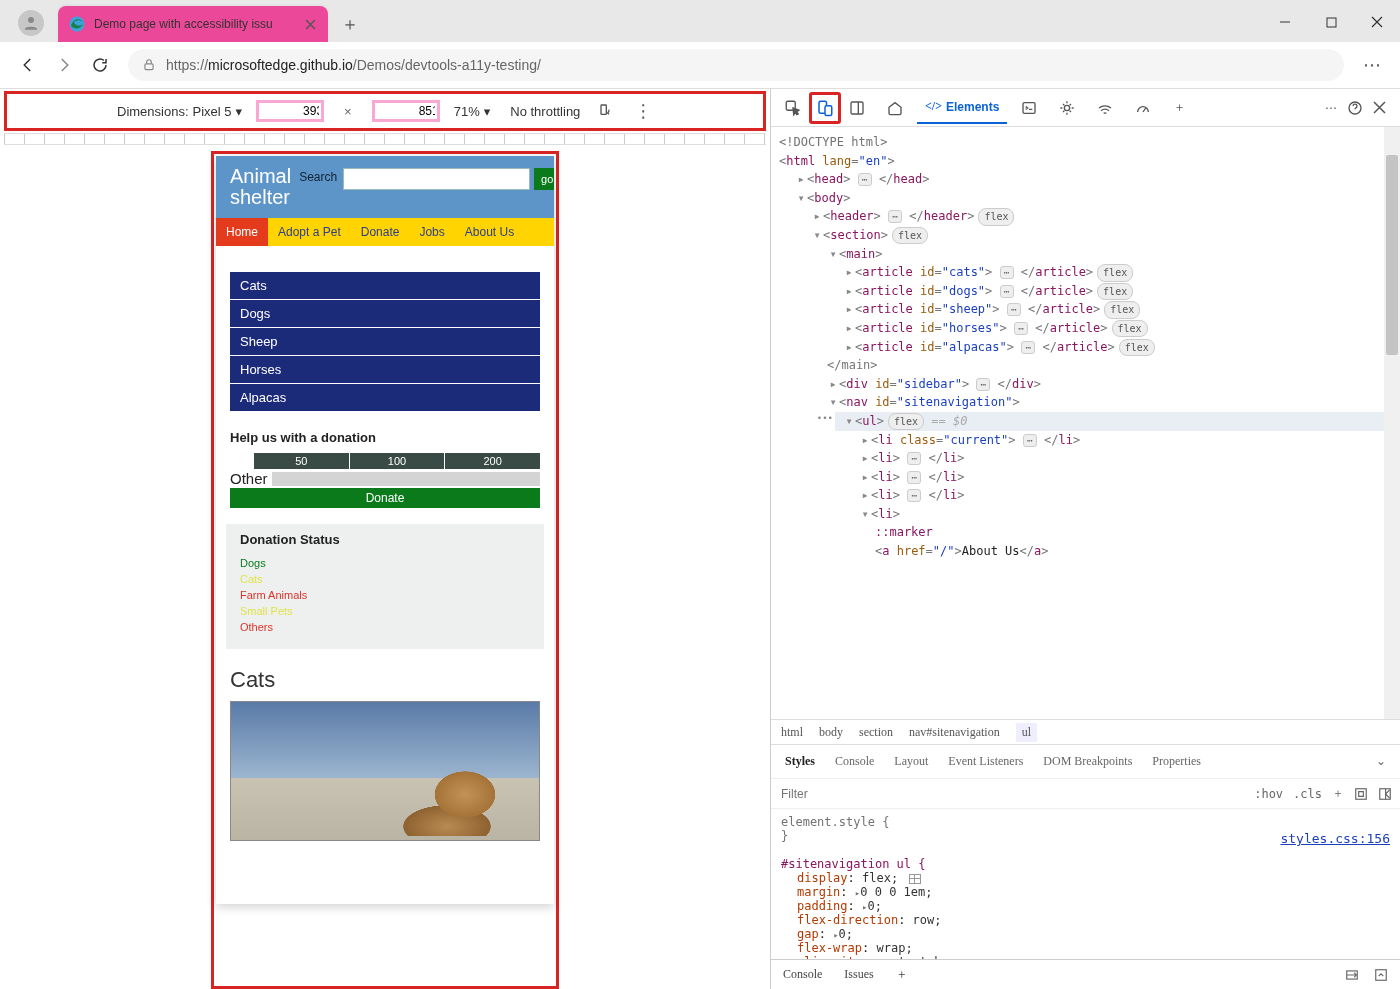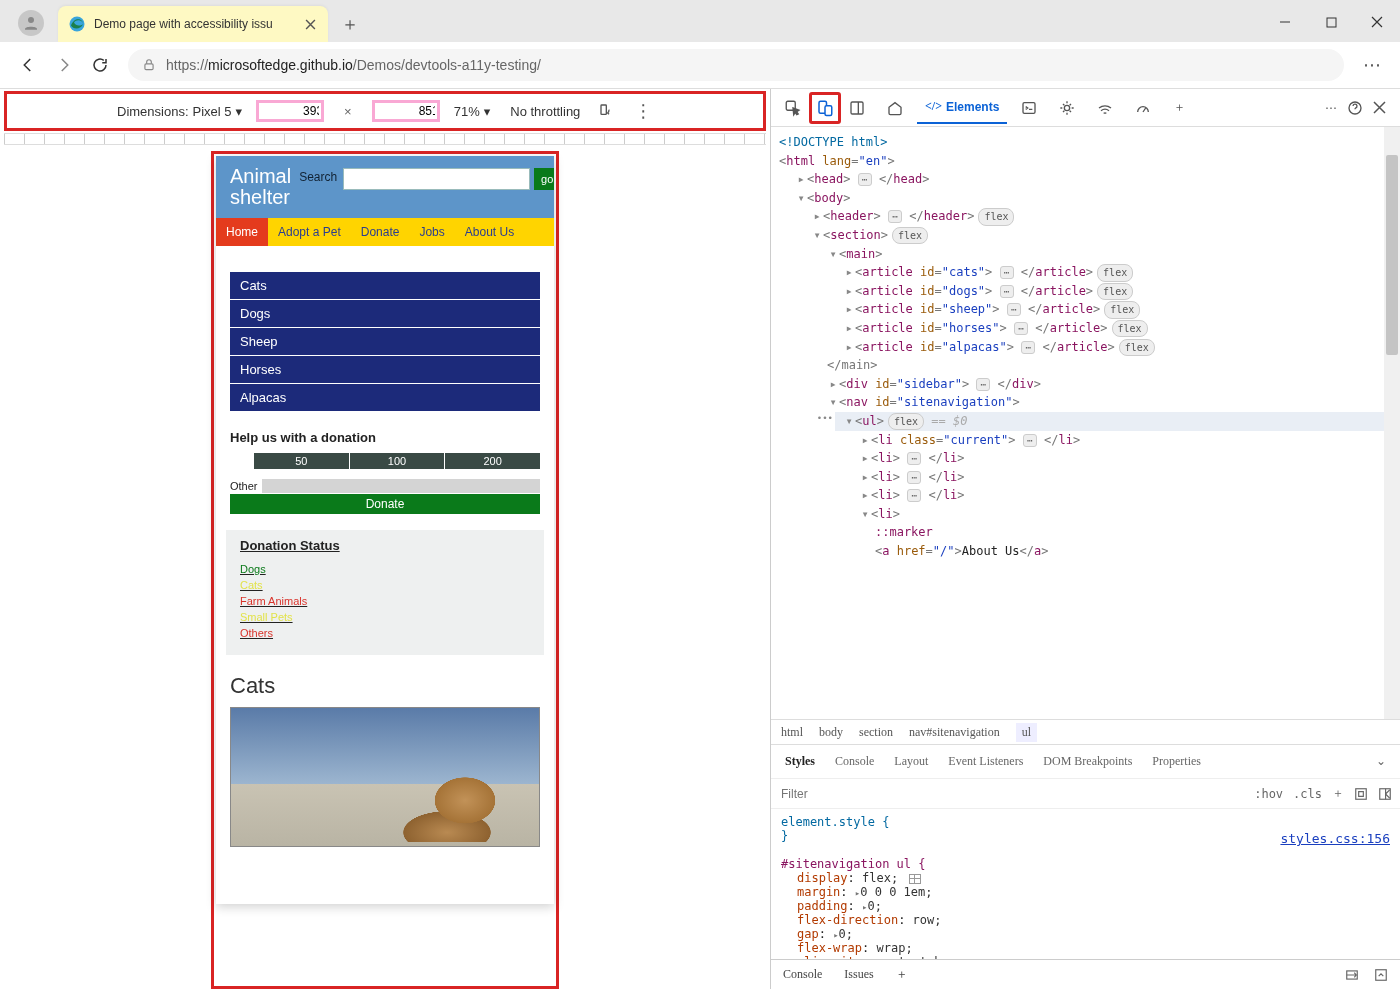--- a/index.html
+++ b/index.html
@@ -3,21 +3,21 @@
 <meta charset="utf-8">
 <style>
   * { box-sizing: border-box; }
   html, body { margin:0; padding:0; font-family: "Segoe UI", Arial, sans-serif; font-size:13px; background:#e8e8e8; color:#222; }
   body { width:1400px; height:989px; overflow:hidden; }
 
   
   .titlebar { height:42px; background:#e8e8e8; display:flex; align-items:flex-end; }
   .profile { width:26px; height:26px; margin:0 14px 6px 18px; border-radius:50%; background:#c7c7c7; display:flex; align-items:center; justify-content:center; }
   .profile svg { width:18px; height:18px; fill:#888; }
-  .tab { height:36px; background:#fef9c3; border-radius:8px 8px 0 0; display:flex; align-items:center; padding:0 10px 0 10px; min-width:270px; box-shadow:0 -1px 3px rgba(0,0,0,0.05); }
+  .tab { height:36px; background:#ec4899; border-radius:8px 8px 0 0; display:flex; align-items:center; padding:0 10px 0 10px; min-width:270px; box-shadow:0 -1px 3px rgba(0,0,0,0.05); }
   .favicon { width:18px; height:18px; margin-right:8px; }
   .tab-title { flex:1; white-space:nowrap; overflow:hidden; font-size:12px; color:#333; }
   .tab-close { width:16px; height:16px; display:flex; align-items:center; justify-content:center; color:#555; }
   .newtab { width:32px; height:32px; display:flex; align-items:center; justify-content:center; margin-left:6px; margin-bottom:2px; color:#555; font-size:18px; }
   .wincontrols { margin-left:auto; display:flex; }
   .wincontrols div { width:46px; height:40px; display:flex; align-items:center; justify-content:center; color:#333; }
 
   .navbar { height:47px; background:#fff; display:flex; align-items:center; padding:0 10px; border-bottom:1px solid #ddd; }
   .nav-btn { width:36px; height:36px; display:flex; align-items:center; justify-content:center; color:#555; border-radius:4px; }
   .addr { flex:1; height:32px; background:#f5f5f5; border-radius:16px; display:flex; align-items:center; padding:0 14px; margin:0 10px; color:#666; font-size:14px; }
@@ -58,26 +58,26 @@
   .topnav a.current { background:#e43b1d; color:#fff; position:relative; }
   .topnav a.current::after { content:""; position:absolute; left:50%; bottom:-6px; margin-left:-6px; border:6px solid transparent; border-top-color:#e43b1d; }
 
   .side-list { padding:26px 14px 6px; }
   .side-list div { background:#1c2a7a; color:#fff; padding:6px 10px; margin-bottom:1px; font-size:13px; }
 
   .donate { padding:8px 14px; }
   .donate h4 { margin:4px 0 8px; font-size:13px; font-weight:700; }
   .donate-row { display:flex; gap:1px;padding-left:24px; }
   .donate-row .amt { flex:1; background:#3a4a45; color:#fff; text-align:center; font-size:11px; padding:2px 0; }
-  .donate-other { display:flex; align-items:center; margin-top:10px; font-size:11px; }
+  .donate-other { display:flex; align-items:center; margin-top:1px; font-size:15px; }
   .donate-other span { padding-right:4px; }
   .donate-other .bar { flex:1; height:14px; background:#d4d4d4; }
   .donate-btn { background:#0a7a1a; color:#fff; text-align:center; padding:3px 0; margin-top:1px; font-size:12px; }
 
-  .status { padding:8px 14px 14px; background:#eef0f0; margin:8px 10px;text-decoration:underline; }
+  .status { padding:8px 14px 14px; background:#eef0f0; margin:8px 10px; }
   .status h4 { margin:0 0 8px; font-size:13px; font-weight:700; }
   .status div { font-size:11px; padding:2px 0; }
   .st-dogs   { color:#0a7a1a; }
   .st-cats   { color:#e2e24a; }
   .st-farm   { color:#d9332b; }
   .st-small  { color:#e2e24a; }
   .st-others { color:#d9332b; }
 
   .section-h { font-size:22px; font-weight:300; color:#333; padding:10px 14px 4px; }
   .cat-img { width:310px; height:140px; margin:4px auto 0; background:linear-gradient(180deg,#5a7ba8 0%,#9cb5cf 55%,#c9c3b3 55%,#b9b4a4 100%); position:relative; border:1px solid #888;}
@@ -97,21 +97,21 @@
   .dom-area { flex:1; display:flex; min-height:0; }
   .dom-tree { flex:1; overflow:auto; padding:6px 0 6px 8px; line-height:1.55; position:relative; }
   .dom-scroll { width:16px; background:#f0f0f0; position:relative; }
   .dom-scroll .thumb { position:absolute; top:28px; left:2px; right:2px; height:200px; background:#c4c4c4; border-radius:2px; }
 
   .t-punc { color:#777; }
   .t-tag  { color:#8a1560; }
   .t-attr { color:#9a5b0b; }
   .t-val  { color:#1a3fbf; }
   .t-text { color:#222; }
-  .t-comm { color:#0369a1; }
+  .t-comm { color:#737373; }
   .pill   { display:inline-block; background:#eee; border:1px solid #ccc; border-radius:8px; padding:0 5px; font-size:10px; color:#555; margin-left:4px; }
   .ell    { display:inline-block; background:#eee; border:1px solid #ccc; border-radius:3px; padding:0 3px; font-size:10px; color:#666; line-height:11px; }
   .tw     { color:#888; display:inline-block; width:12px; text-align:center; }
   .row-sel { background:#e9eef5; display:block; margin-left:-8px; padding-left:8px; position:relative; }
   .row-sel::before { content:"•••"; position:absolute; left:-0px; top:0; font-size:9px; color:#888; transform:translateX(-100%); padding-right:2px;}
   .eqdim { color:#aaa; font-style:italic; }
 
   .crumbs { height:26px; border-top:1px solid #ddd; border-bottom:1px solid #ddd; display:flex; align-items:center; padding:0 10px; gap:16px; font-family:"Segoe UI"; color:#555; }
   .crumbs .sel { background:#eef; padding:2px 6px; }
 

